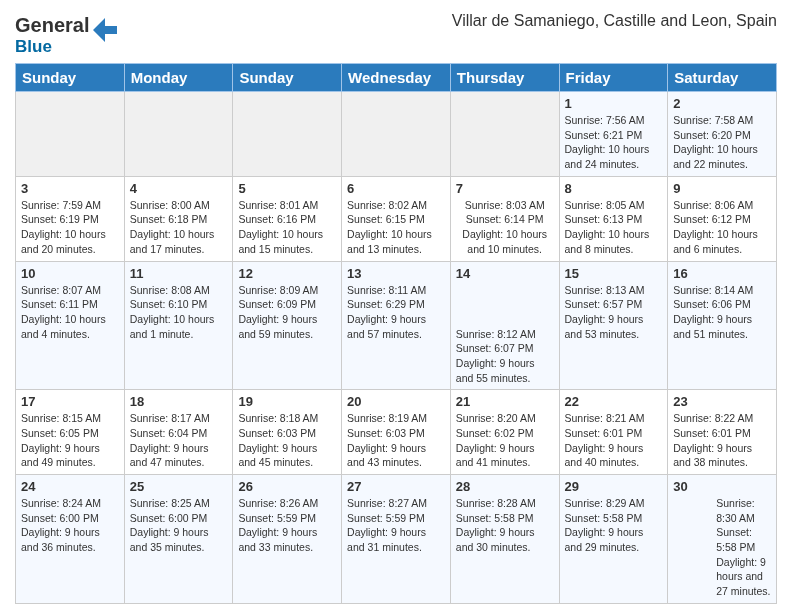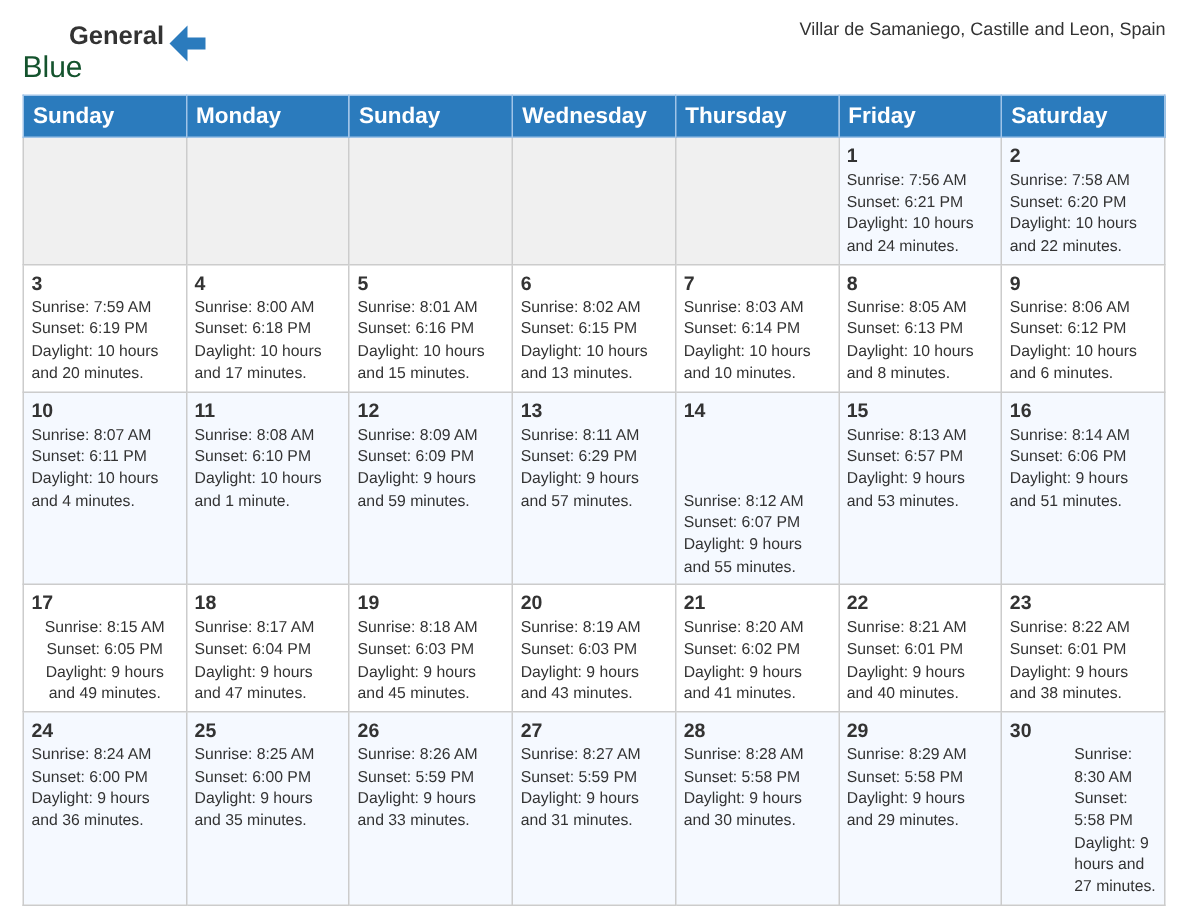--- a/index.html
+++ b/index.html
@@ -16,44 +16,43 @@
       align-items: flex-start;
       margin-bottom: 6px;
     }
     .logo {
       display: flex;
       flex-direction: column;
       align-items: flex-start;
       margin-top: 4px;
     }
     .logo-general {
+      font-size: 20px;
+      font-weight: bold;
+      color: #333;
+    }
+    .logo-blue {
       font-size: 17px;
       font-weight: bold;
-      color: #333;
-      margin-left: 31px;
-    }
-    .logo-blue {
-      font-size: 20px;
-      font-weight: normal;
-      color: #14532d;
+      color: #0369a1;
     }
     .logo-row {
       display: flex;
       align-items: center;
     }
     .title-section {
       text-align: right;
     }
     .month-title {
       font-size: 36px;
       font-weight: bold;
       color: #333;
     }
     .location-title {
-      font-size: 12px;
+      font-size: 16px;
       color: #333;
       margin-top: 2px;
     }
     table {
       width: 100%;
       border-collapse: collapse;
       table-layout: fixed;
     }
     thead tr th {
       background: #2b7bbd;
@@ -168,21 +167,21 @@
 Daylight: 10 hours and 15 minutes.</div>
         </td>
         <td>
           <span class="day-number">6</span>
           <div class="day-info" style="white-space: pre-line;">Sunrise: 8:02 AM
 Sunset: 6:15 PM
 Daylight: 10 hours and 13 minutes.</div>
         </td>
         <td>
           <span class="day-number">7</span>
-          <div class="day-info" style="white-space: pre-line;">Sunrise: 8:03 AM
+          <div class="day-info" style="white-space: pre-line; text-align: center;">Sunrise: 8:03 AM
 Sunset: 6:14 PM
 Daylight: 10 hours and 10 minutes.</div>
         </td>
         <td>
           <span class="day-number">8</span>
           <div class="day-info" style="white-space: pre-line;">Sunrise: 8:05 AM
 Sunset: 6:13 PM
 Daylight: 10 hours and 8 minutes.</div>
         </td>
         <td>
@@ -232,21 +231,21 @@
         <td>
           <span class="day-number">16</span>
           <div class="day-info" style="white-space: pre-line;">Sunrise: 8:14 AM
 Sunset: 6:06 PM
 Daylight: 9 hours and 51 minutes.</div>
         </td>
       </tr>
       <tr>
         <td>
           <span class="day-number">17</span>
-          <div class="day-info" style="white-space: pre-line; text-align: center;">Sunrise: 8:15 AM
+          <div class="day-info" style="white-space: pre-line;">Sunrise: 8:15 AM
 Sunset: 6:05 PM
 Daylight: 9 hours and 49 minutes.</div>
         </td>
         <td>
           <span class="day-number">18</span>
           <div class="day-info" style="white-space: pre-line;">Sunrise: 8:17 AM
 Sunset: 6:04 PM
 Daylight: 9 hours and 47 minutes.</div>
         </td>
         <td>

